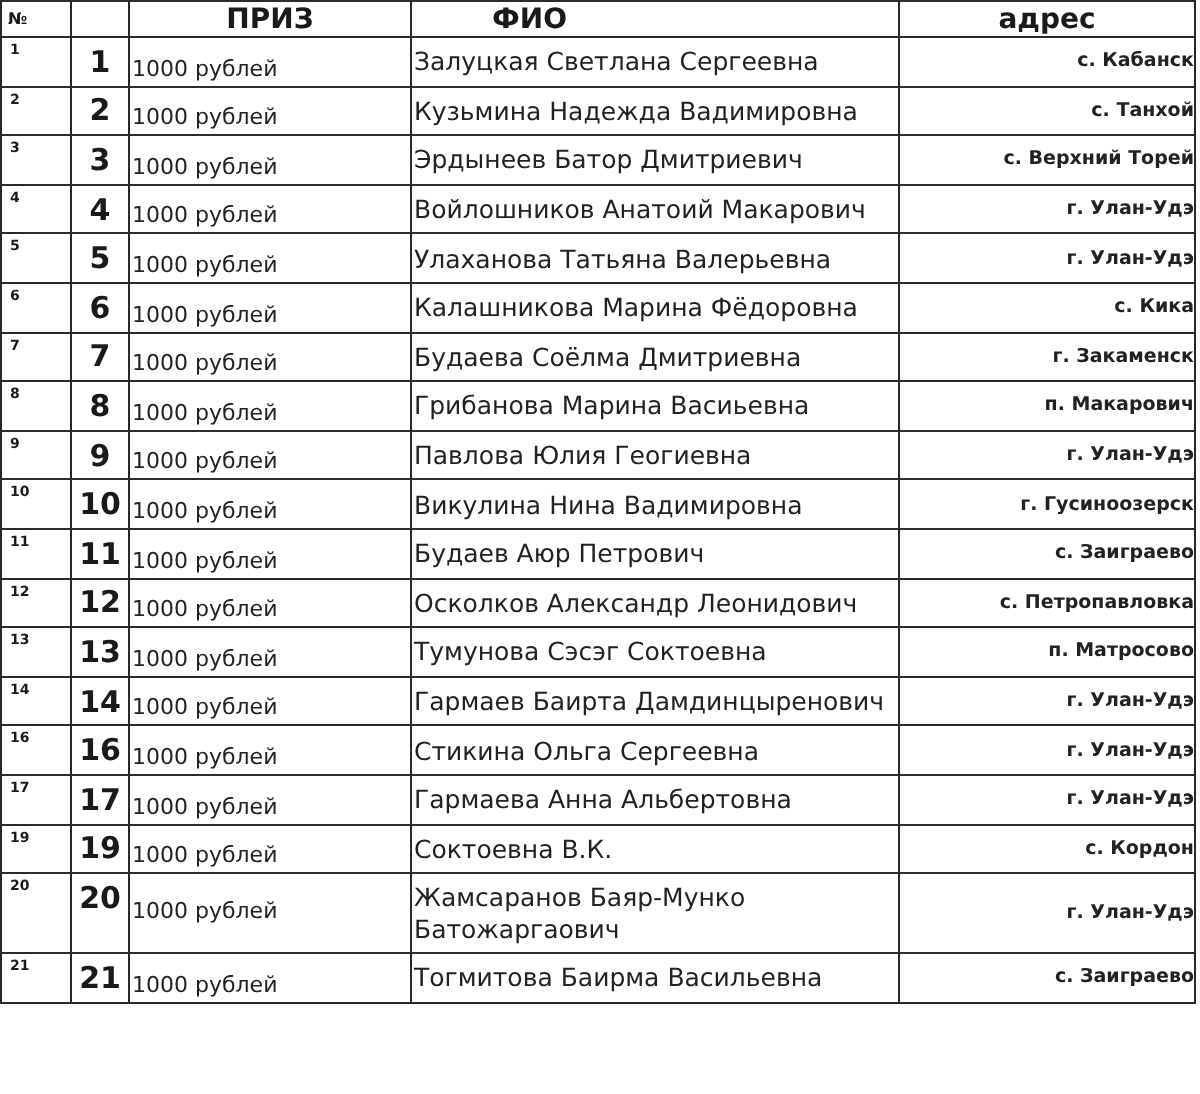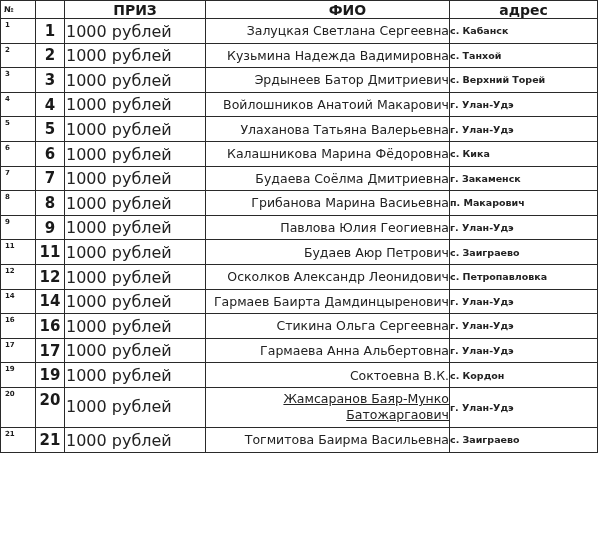--- a/index.html
+++ b/index.html
@@ -7,30 +7,30 @@
   table.prize-table { border-collapse:collapse; position:absolute; left:0; top:0; table-layout:fixed; width:597px; }
   table.prize-table td, table.prize-table th { border:1px solid #2a2a2a; padding:0; overflow:hidden; white-space:nowrap; }
   col.c-idx { width:35px; }
   col.c-num { width:29px; }
   col.c-prize { width:141px; }
   col.c-name { width:244px; }
   col.c-addr { width:148px; }
   tr.head-row th { height:17px; font-weight:bold; vertical-align:middle; }
   .h-idx { font-size:8px; text-align:left; padding-left:3px !important; }
   .h-prize { font-size:14px; text-align:center; }
-  .h-name { font-size:14px; text-align:center; padding-left:40px !important; }
+  .h-name { font-size:14px; text-align:left; padding-left:40px !important; }
   .h-addr { font-size:14px; text-align:center; }
   tr.data-row td { height:21.6px; }
   tr.data-row.tall td { height:36px; }
   td.idx { font-size:7px; vertical-align:top; text-align:left; padding-left:4px !important; padding-top:2px !important; font-weight:bold; }
   td.num { font-size:15px; font-weight:bold; text-align:center; vertical-align:middle; }
-  td.prize { font-size:16px; text-align:left; vertical-align:bottom; padding-bottom:2px !important; padding-left:1px !important; color:#222; }
-  td.name { font-size:12.5px; text-align:right; vertical-align:middle; padding-left:1px !important; color:#222; }
-  tr.tall td.name { white-space:normal; line-height:16px;text-decoration:underline; }
-  td.addr { font-size:9.5px; font-weight:bold; text-align:left; vertical-align:middle; color:#222; }
+  td.prize { font-size:11px; text-align:left; vertical-align:bottom; padding-bottom:2px !important; padding-left:1px !important; color:#222; }
+  td.name { font-size:12.5px; text-align:left; vertical-align:middle; padding-left:1px !important; color:#222; }
+  tr.tall td.name { white-space:normal; line-height:16px; }
+  td.addr { font-size:9.5px; font-weight:bold; text-align:right; vertical-align:middle; color:#222; }
   tr.tall td.num { vertical-align:top; padding-top:3px !important; }
   tr.tall td.prize { vertical-align:middle; }
   tr.tall td.addr { vertical-align:middle; }
   .soft td { border-top-color:#8a8a8a; }
 </style>
 </head>
 <body>
 
 <table class="prize-table">
   <colgroup>
@@ -107,32 +107,46 @@
         <td class="addr">п. Макарович</td>
       </tr>
       <tr class="data-row">
         <td class="idx">9</td>
         <td class="num">9</td>
         <td class="prize">1000 рублей</td>
         <td class="name">Павлова Юлия Геогиевна</td>
         <td class="addr">г. Улан-Удэ</td>
       </tr>
       <tr class="data-row">
+        <td class="idx">10</td>
+        <td class="num">10</td>
+        <td class="prize">1000 рублей</td>
+        <td class="name">Викулина Нина Вадимировна</td>
+        <td class="addr">г. Гусиноозерск</td>
+      </tr>
+      <tr class="data-row">
         <td class="idx">11</td>
         <td class="num">11</td>
         <td class="prize">1000 рублей</td>
         <td class="name">Будаев Аюр Петрович</td>
         <td class="addr">с. Заиграево</td>
       </tr>
       <tr class="data-row">
         <td class="idx">12</td>
         <td class="num">12</td>
         <td class="prize">1000 рублей</td>
         <td class="name">Осколков Александр Леонидович</td>
         <td class="addr">с. Петропавловка</td>
+      </tr>
+      <tr class="data-row soft">
+        <td class="idx">13</td>
+        <td class="num">13</td>
+        <td class="prize">1000 рублей</td>
+        <td class="name">Тумунова Сэсэг Соктоевна</td>
+        <td class="addr">п. Матросово</td>
       </tr>
       <tr class="data-row">
         <td class="idx">14</td>
         <td class="num">14</td>
         <td class="prize">1000 рублей</td>
         <td class="name">Гармаев Баирта Дамдинцыренович</td>
         <td class="addr">г. Улан-Удэ</td>
       </tr>
       <tr class="data-row soft">
         <td class="idx">16</td>

